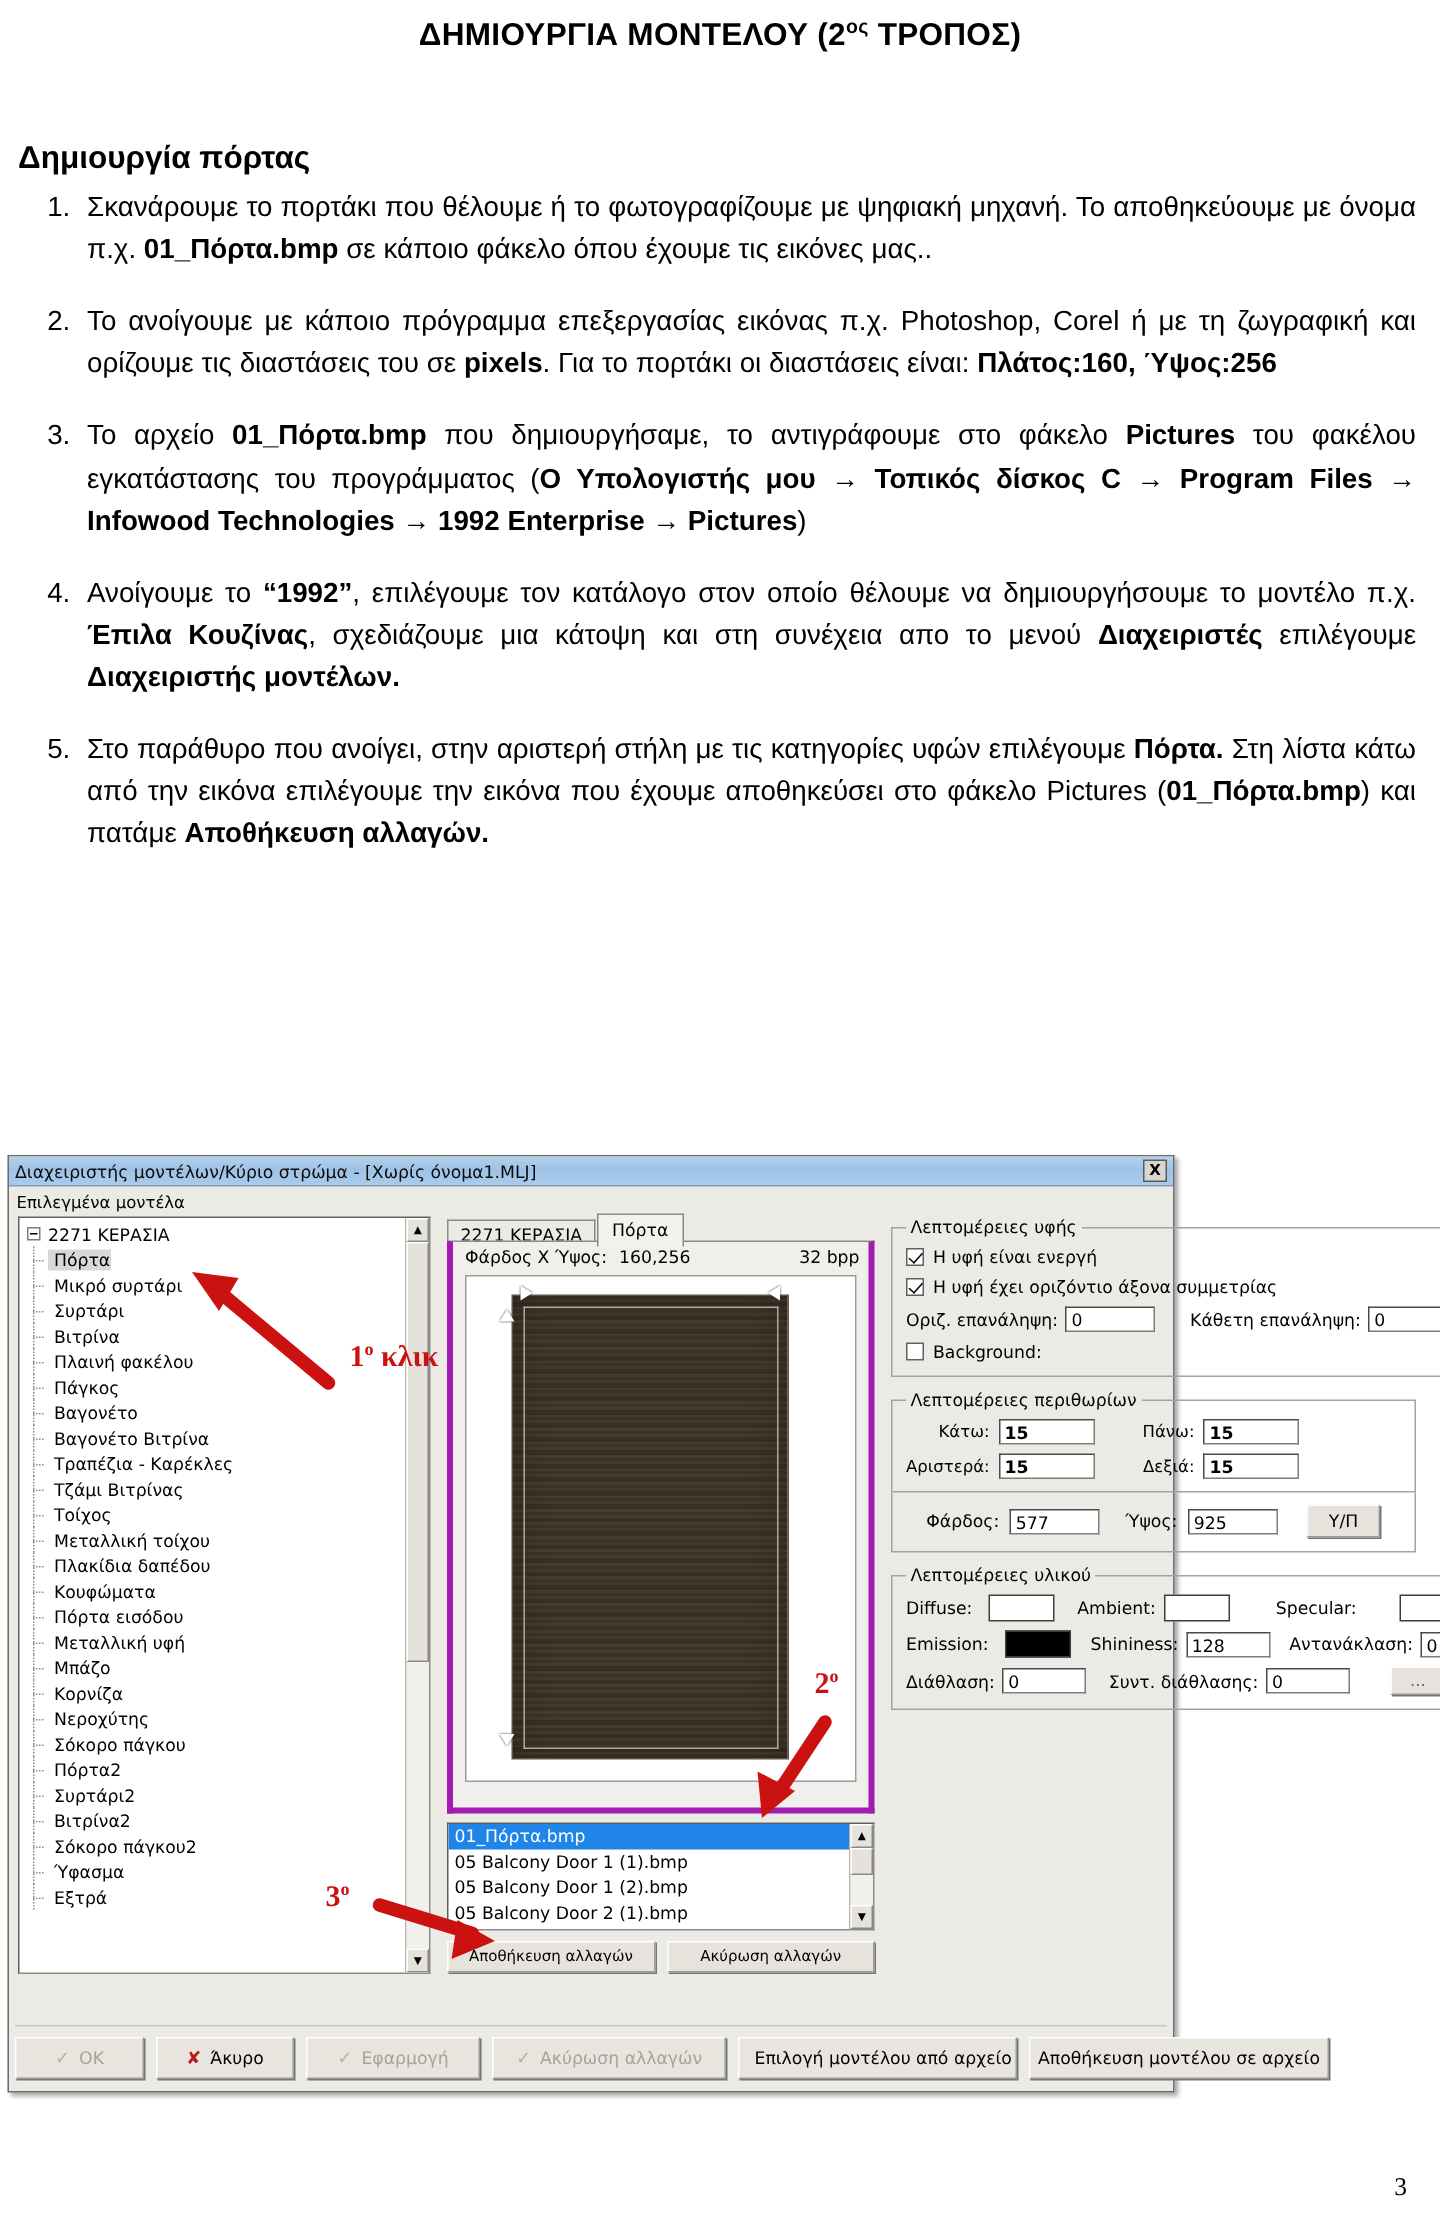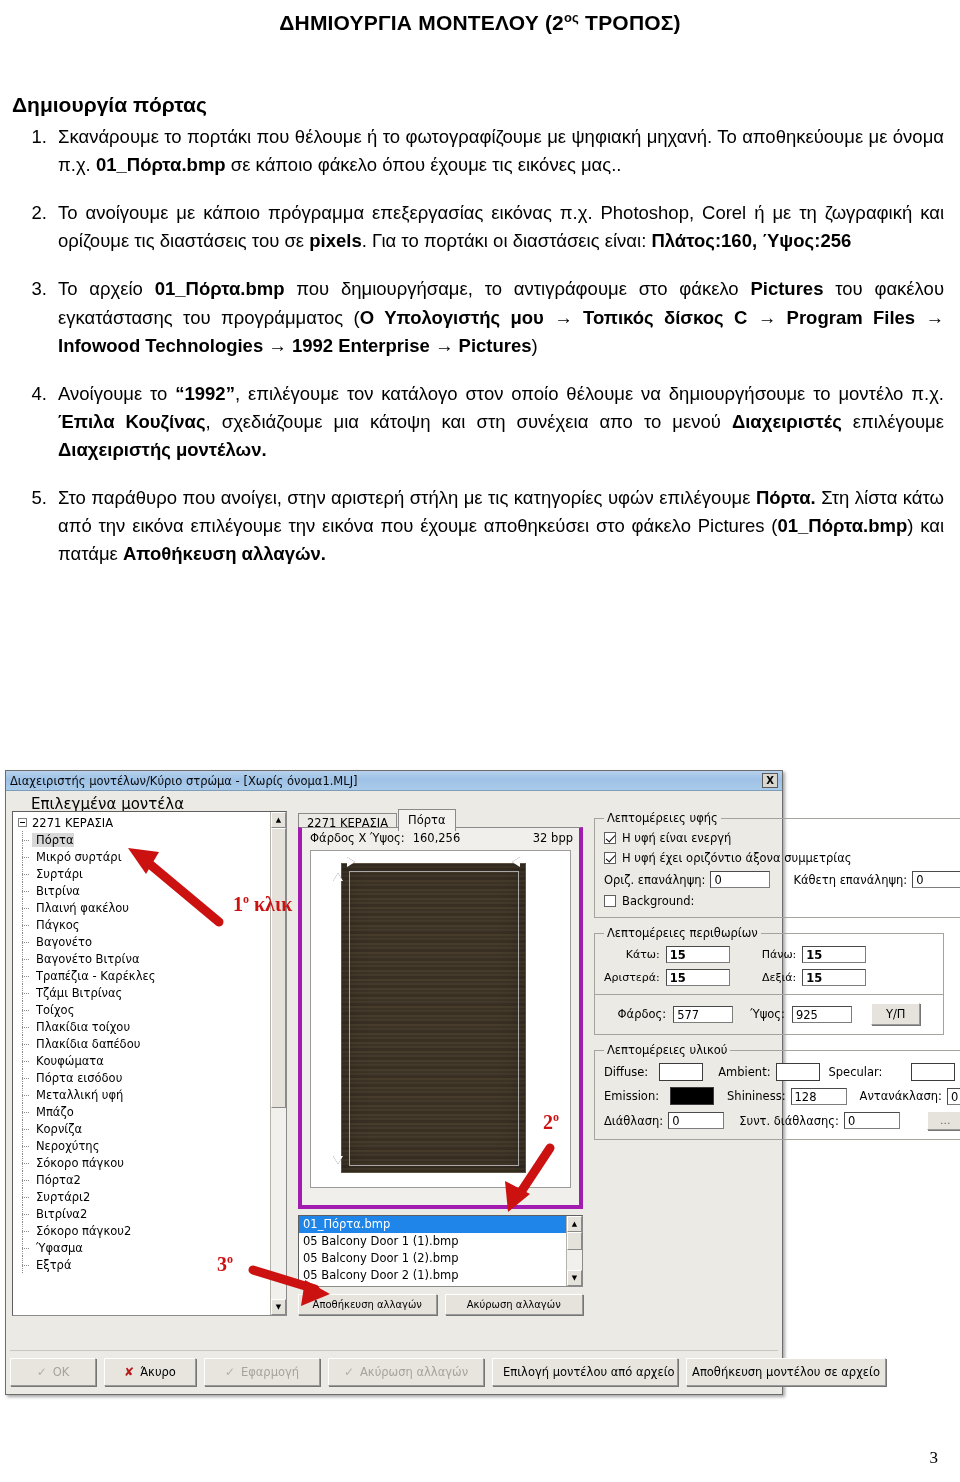--- a/index.html
+++ b/index.html
@@ -84,21 +84,21 @@
   .close-btn {
     width: 16px; height: 15px;
     background: #d9d6cf;
     border: 1px solid #5a5a5a;
     display: flex; align-items: center; justify-content: center;
     font-size: 10px; font-weight: bold; line-height: 1;
   }
 
   .dlg-inner { position: relative; padding: 3px 5px; height: calc(100% - 20px); }
 
-  .group-label { font-size: 15px; margin: 1px 0 2px 20px; }
+  .group-label { font-size: 11px; margin: 1px 0 2px 0; }
 
   
   .tree-panel {
     position: absolute;
     left: 6px; top: 20px;
     width: 275px; height: 505px;
     background: #fff;
     border: 1px solid #8a8a8a;
     border-top-color: #5f5f5f;
     border-left-color: #5f5f5f;
@@ -457,21 +457,21 @@
             <div class="tree-item">
               <span class="t-label">Τραπέζια - Καρέκλες</span>
             </div>
             <div class="tree-item">
               <span class="t-label">Τζάμι Βιτρίνας</span>
             </div>
             <div class="tree-item">
               <span class="t-label">Τοίχος</span>
             </div>
             <div class="tree-item">
-              <span class="t-label">Πλακίδια τοίχου</span>
+              <span class="t-label">Μεταλλική τοίχου</span>
             </div>
             <div class="tree-item">
               <span class="t-label">Πλακίδια δαπέδου</span>
             </div>
             <div class="tree-item">
               <span class="t-label">Κουφώματα</span>
             </div>
             <div class="tree-item">
               <span class="t-label">Πόρτα εισόδου</span>
             </div>
@@ -623,21 +623,21 @@
           </div>
         </fieldset>
 
         <fieldset class="gb">
           <legend>Λεπτομέρειες υλικού</legend>
           <div class="fld-line">
             <span class="lbl">Diffuse:</span>
             <span class="swatch" style="margin-left:6px;"></span>
             <span class="lbl" style="margin-left:10px;">Ambient:</span>
             <span class="swatch"></span>
-            <span class="lbl" style="margin-left:4px;">Specular:</span>
+            <span class="lbl" style="margin-left:26px;">Specular:</span>
             <span class="swatch" style="margin-left:24px;"></span>
           </div>
           <div class="fld-line">
             <span class="lbl">Emission:</span>
             <span class="swatch black" style="margin-left:6px;"></span>
             <span class="lbl" style="margin-left:8px;">Shininess:</span>
             <span class="tinput w56">128</span>
             <span class="lbl" style="margin-left:8px;text-align:right;">Αντανάκλαση:</span>
             <span class="tinput w56">0</span>
           </div>

